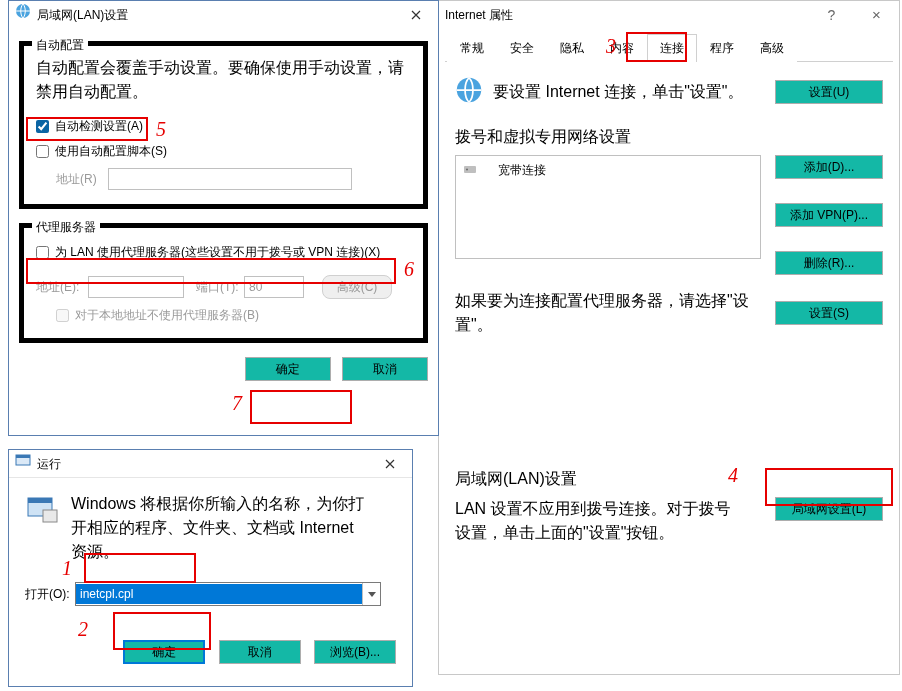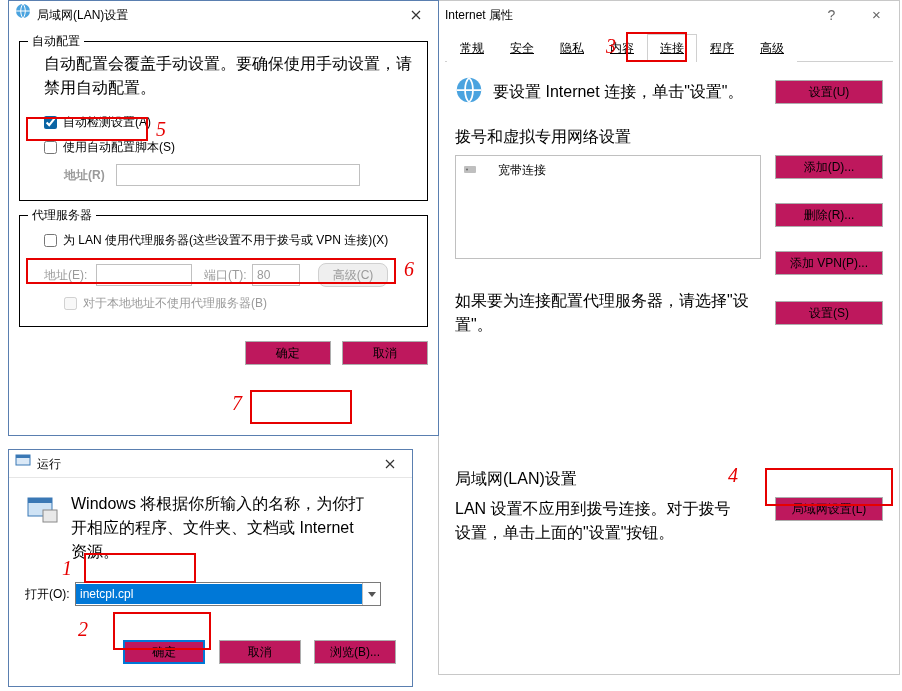--- a/index.html
+++ b/index.html
@@ -10,38 +10,38 @@
   .win-inactive { border: 1px solid #c8c8c8; }
   .titlebar { height: 28px; line-height: 28px; padding-left: 6px; display: flex; align-items: center; position: relative; }
   .titlebar .title-text { font-size: 12px; color: #000; }
   .titlebar-controls { position: absolute; right: 0; top: 0; height: 100%; display: flex; }
   .tbtn { width: 45px; height: 28px; display: flex; align-items: center; justify-content: center; color: #333; }
   .tbtn svg { width: 10px; height: 10px; }
 
   .globe-icon { width: 16px; height: 16px; margin-right: 6px; }
 
   .content { padding: 6px 10px 10px 10px; }
-  .fieldset { border: 1px solid #000000; margin: 6px 0 14px 0; padding: 10px 12px 14px 24px; position: relative; }
+  .fieldset { border: 5px solid #000000; margin: 6px 0 14px 0; padding: 10px 12px 14px 12px; position: relative; }
   .fieldset .legend { position: absolute; top: -9px; left: 8px; background: #fff; padding: 0 4px; font-size: 12px; color: #000; }
   .plain-text { font-size: 16px; color: #000; line-height: 1.5; }
   .form-row { display: flex; align-items: center; margin-top: 8px; }
   input[type=checkbox] { width: 13px; height: 13px; margin: 0 6px 0 0; accent-color: #0a64a4; }
   .lbl { font-size: 12px; }
   .text-input { height: 22px; border: 1px solid #c0c0c0; background: #fff; padding: 0 4px; font-size: 12px; color: #7a7a7a; }
   .text-input.disabled { background: #fff; color: #9a9a9a; }
   .grey { color: #9a9a9a; }
 
-  .btn { min-width: 84px; height: 24px; border: 1px solid #adadad; background: #be185d; font-size: 12px; text-align: center; line-height: 22px; padding: 0 10px; display: inline-block; }
+  .btn { min-width: 84px; height: 24px; border: 1px solid #adadad; background: #14b8a6; font-size: 12px; text-align: center; line-height: 22px; padding: 0 10px; display: inline-block; }
   .btn-wide { min-width: 108px; }
   .btn-disabled { color: #9a9a9a; border-color: #d0d0d0; background: #efefef; }
   .btn-default { border: 2px solid #0078d7; line-height: 20px; }
 
   
   .iprop { left: 438px; top: 0; width: 462px; height: 675px; }
-  .tabs { display: flex; border-bottom: 1px solid #d0d0d0; padding-left: 2px; margin: 4px 6px 0 6px; text-decoration: underline; }
+  .tabs { display: flex; border-bottom: 1px solid #d0d0d0; padding-left: 2px; margin: 4px 6px 0 6px; }
   .tab { padding: 5px 12px; font-size: 12px; border: 1px solid transparent; border-bottom: none; position: relative; top: 1px; background: #fff;}
   .tab.active { border-color: #d0d0d0; background: #fff; }
   .tab-body { padding: 14px 16px 14px 16px; }
 
   .row-flex { display: flex; align-items: center; justify-content: space-between; }
   .listbox { border: 1px solid #c0c0c0; background: #fff; padding: 4px 6px; height: 104px; }
   .listitem { display: flex; align-items: center; height: 20px; gap: 14px; }
   .listitem .li-icon { width: 16px; height: 16px; margin-right: 6px; }
 
   
@@ -110,22 +110,22 @@
             <svg class="li-icon" viewBox="0 0 16 16">
                 <rect x="2" y="5" width="12" height="7" rx="1" fill="#bfbfbf"></rect>
                 <circle cx="5" cy="8.5" r="1" fill="#6a6a6a"></circle>
               </svg>
           </span>
           <span>宽带连接</span>
         </div>
       </div>
       <div style="display:flex;flex-direction:column;gap:24px;">
         <span class="btn btn-wide">添加(D)...</span>
+        <span class="btn btn-wide">添加 VPN(P)...</span>
         <span class="btn btn-wide">删除(R)...</span>
-        <span class="btn btn-wide">添加 VPN(P)...</span>
       </div>
     </div>
 
     <div class="row-flex" style="margin-top:14px;">
       <span class="plain-text">如果要为连接配置代理服务器，请选择"设置"。</span>
       <span class="btn btn-wide">设置(S)</span>
     </div>
 
     <div style="margin-top:130px;">
       <div class="plain-text" style="margin-bottom:6px;">局域网(LAN)设置</div>
@@ -161,36 +161,36 @@
       <div class="plain-text">自动配置会覆盖手动设置。要确保使用手动设置，请禁用自动配置。</div>
       <div class="form-row" style="margin-top:14px;">
         <input type="checkbox" checked="" style="">
         <span class="lbl">自动检测设置(A)</span>
       </div>
       <div class="form-row">
         <input type="checkbox" style="">
         <span class="lbl">使用自动配置脚本(S)</span>
       </div>
       <div class="form-row" style="margin-left:20px;">
-        <span class="lbl grey" style="width:52px;font-weight:bold;">地址(R)</span>
+        <span class="lbl grey" style="width:52px;">地址(R)</span>
         <input class="text-input disabled" style="width: 244px;" disabled="">
       </div>
     </div>
 
     <div class="fieldset">
       <span class="legend">代理服务器</span>
       <div class="form-row" style="margin-top:6px;">
         <input type="checkbox" style="">
         <span class="lbl">为 LAN 使用代理服务器(这些设置不用于拨号或 VPN 连接)(X)</span>
       </div>
       <div class="form-row" style="margin-top:14px;">
         <span class="lbl grey" style="width:52px;">地址(E):</span>
         <input class="text-input disabled" style="width: 96px;" disabled="">
         <span class="lbl grey" style="margin-left:12px;width:48px;">端口(T):</span>
-        <input class="text-input disabled" style="width: 48px;" disabled="" value="80">
+        <input class="text-input disabled" style="width: 60px;" disabled="" value="80">
         <span class="btn btn-disabled" style="margin-left:18px;min-width:70px;border-radius:8px;">高级(C)</span>
       </div>
       <div class="form-row" style="margin-left:20px;">
         <input type="checkbox" disabled="" style="">
         <span class="lbl grey">对于本地地址不使用代理服务器(B)</span>
       </div>
     </div>
 
     <div style="text-align:right;">
       <span class="btn" style="min-width:86px;margin-right:8px;">确定</span>

